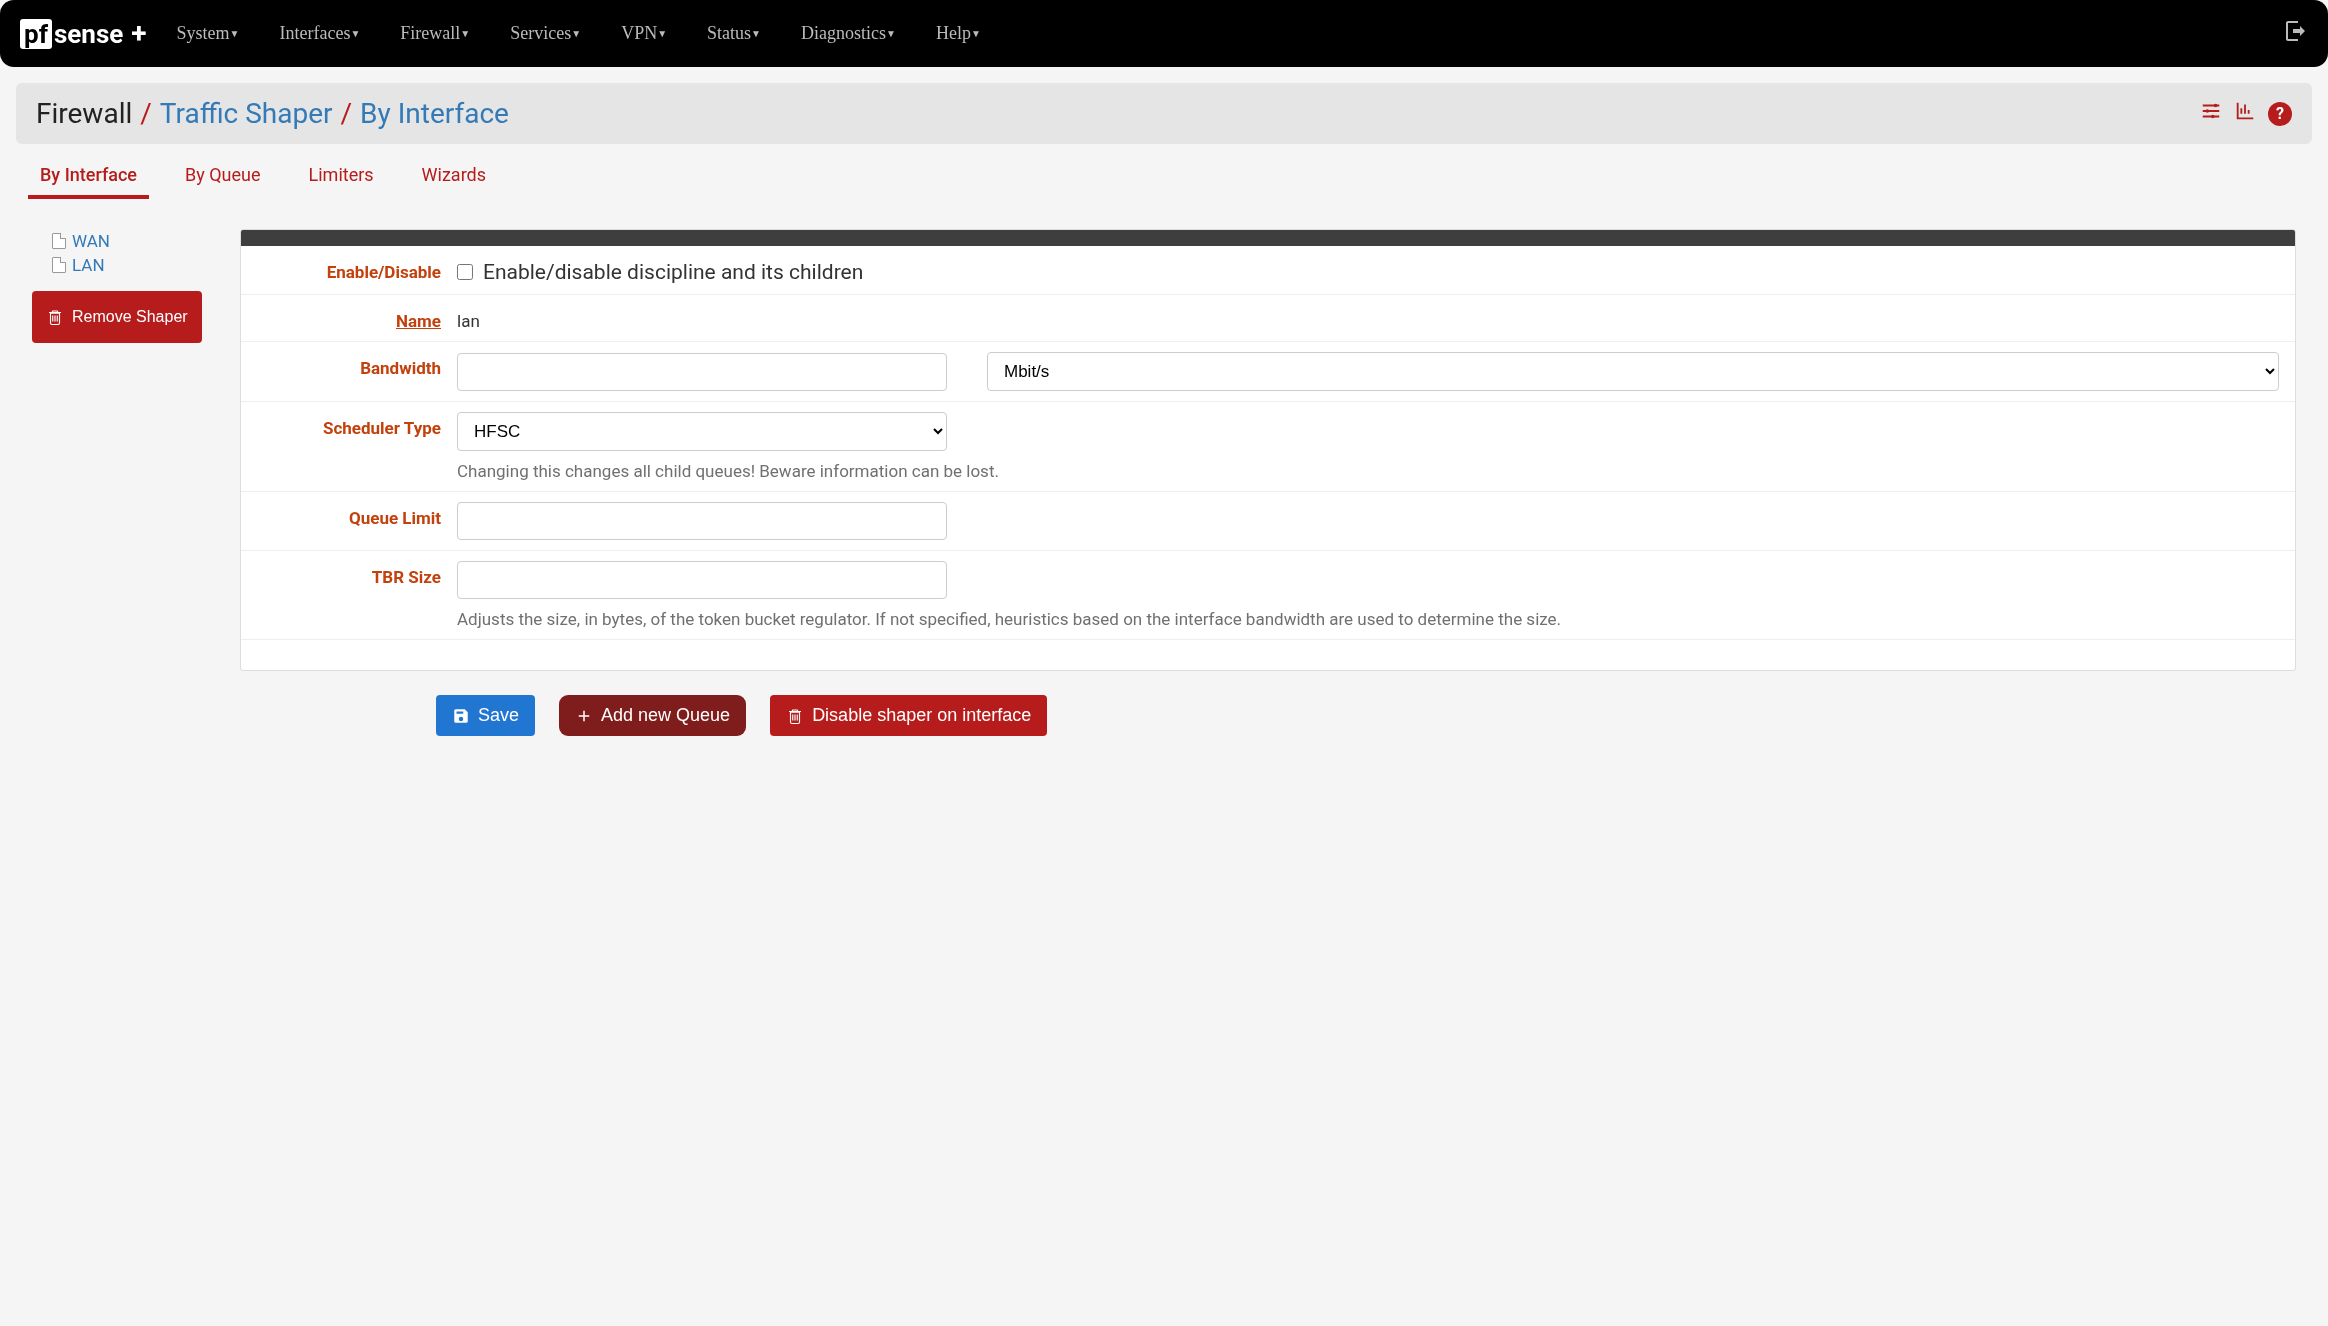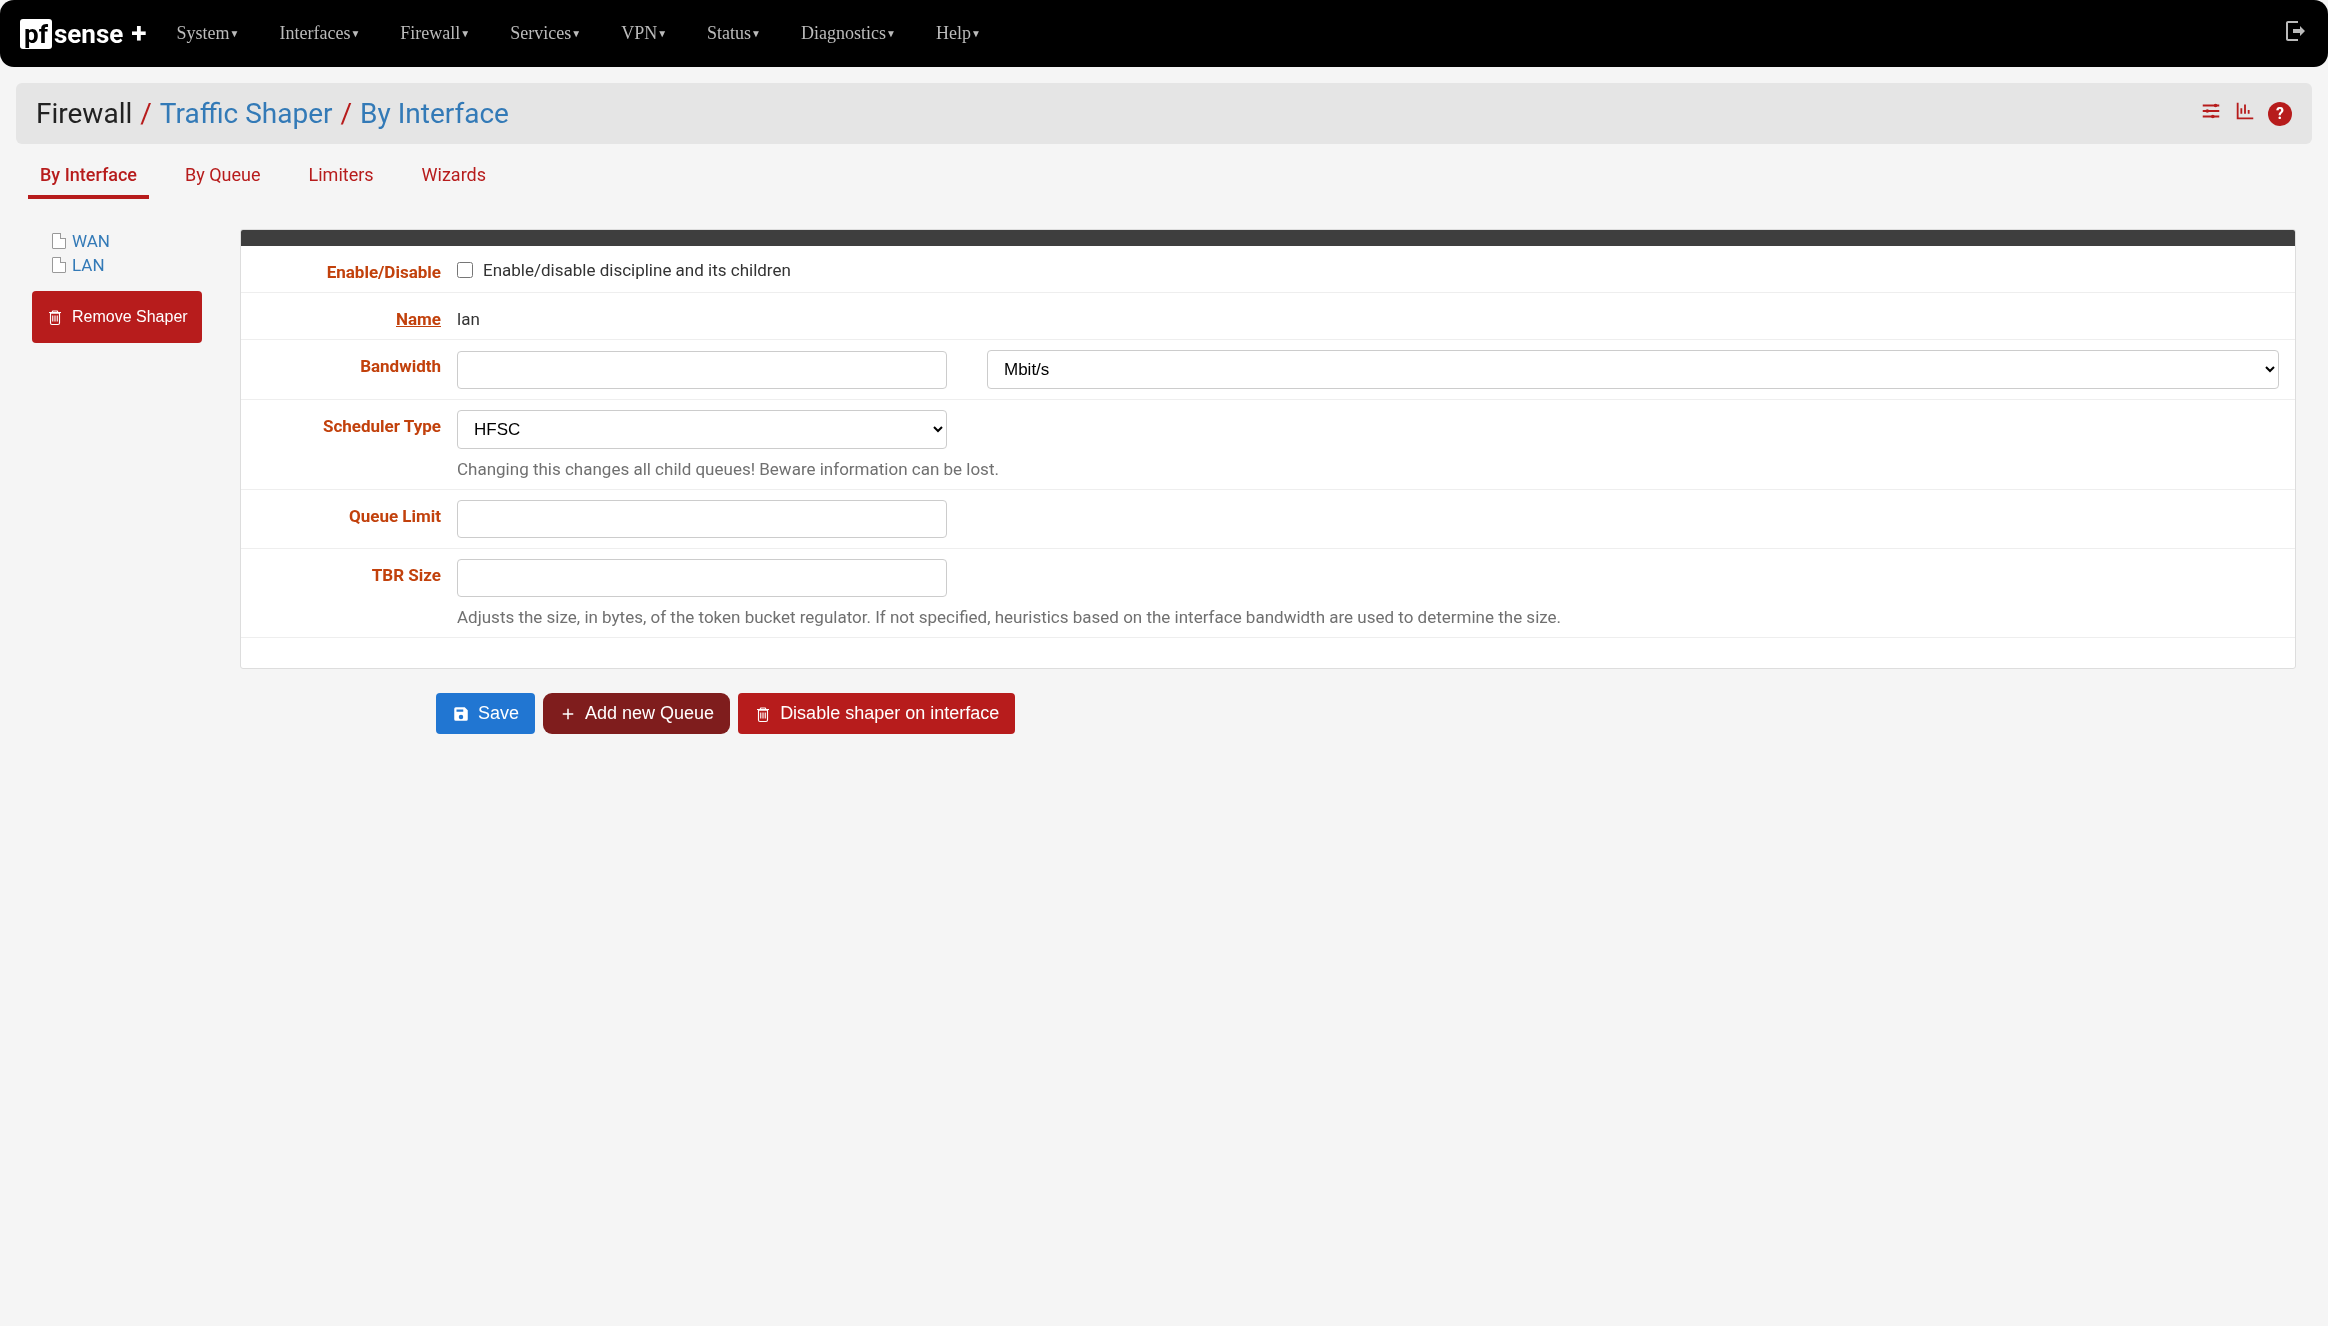--- a/index.html
+++ b/index.html
@@ -40,30 +40,30 @@
 .panel { flex: 1; background: #fff; border: 1px solid #ddd; border-radius: 3px; overflow: hidden; }
 .panel-header { background: #3e3e3e; height: 16px; }
 .form-row { display: flex; border-bottom: 1px solid #eee; padding: 10px 16px; align-items: flex-start; }
 .form-row:last-child { border-bottom: none; }
 .form-label { width: 200px; text-align: right; padding-right: 16px; font-weight: bold; color: #c2410c; font-size: 17px; padding-top: 6px; flex-shrink: 0; }
 .form-label.underlined { text-decoration: underline; }
 .form-control-wrap { flex: 1; }
 .form-static { padding-top: 6px; font-size: 17px; color: #333; }
 .form-check { display: flex; align-items: center; gap: 10px; padding-top: 4px; }
 .form-check input { width: 16px; height: 16px; }
-.form-check-label { font-size: 17px; }
+.form-check-label { font-size: 21px; }
 .form-select { width: 490px; padding: 8px 12px; border: 1px solid #ccc; border-radius: 4px; font-size: 17px; background: #fff; cursor: pointer; }
 .form-input { width: 490px; padding: 8px 12px; border: 1px solid #ccc; border-radius: 4px; font-size: 17px; background: #fff; }
 .form-help { color: #707070; font-size: 17px; margin-top: 10px; }
 .bw-row { display: flex; gap: 40px; align-items: center; }
 .bw-unit { flex: 1; padding: 8px 12px; border: 1px solid #ccc; border-radius: 4px; font-size: 17px; background: #fff; cursor: pointer; }
 
 .footer-bar { padding: 20px 0 0 0; height:30px;}
 
-.action-buttons { display: flex; gap: 8px; justify-content: flex-start; padding: 24px 0 24px 420px; align-items: center; }
+.action-buttons { display: flex; gap: 24px; justify-content: flex-start; padding: 24px 0 24px 420px; align-items: center; }
 .btn { border: none; padding: 10px 16px; border-radius: 4px; font-size: 18px; cursor: pointer; display: flex; align-items: center; gap: 8px; color: #fff; }
 .btn-primary { background: #2176d2; }
 .btn-success { background: #7f1d1d; border-radius: 9px; }
 .btn-danger { background: #b71c1c; }
 .icon-svg { width: 18px; height: 18px; fill: currentColor; flex-shrink: 0; }
 </style>
 </head>
 <body>
 
 <div class="navbar">

